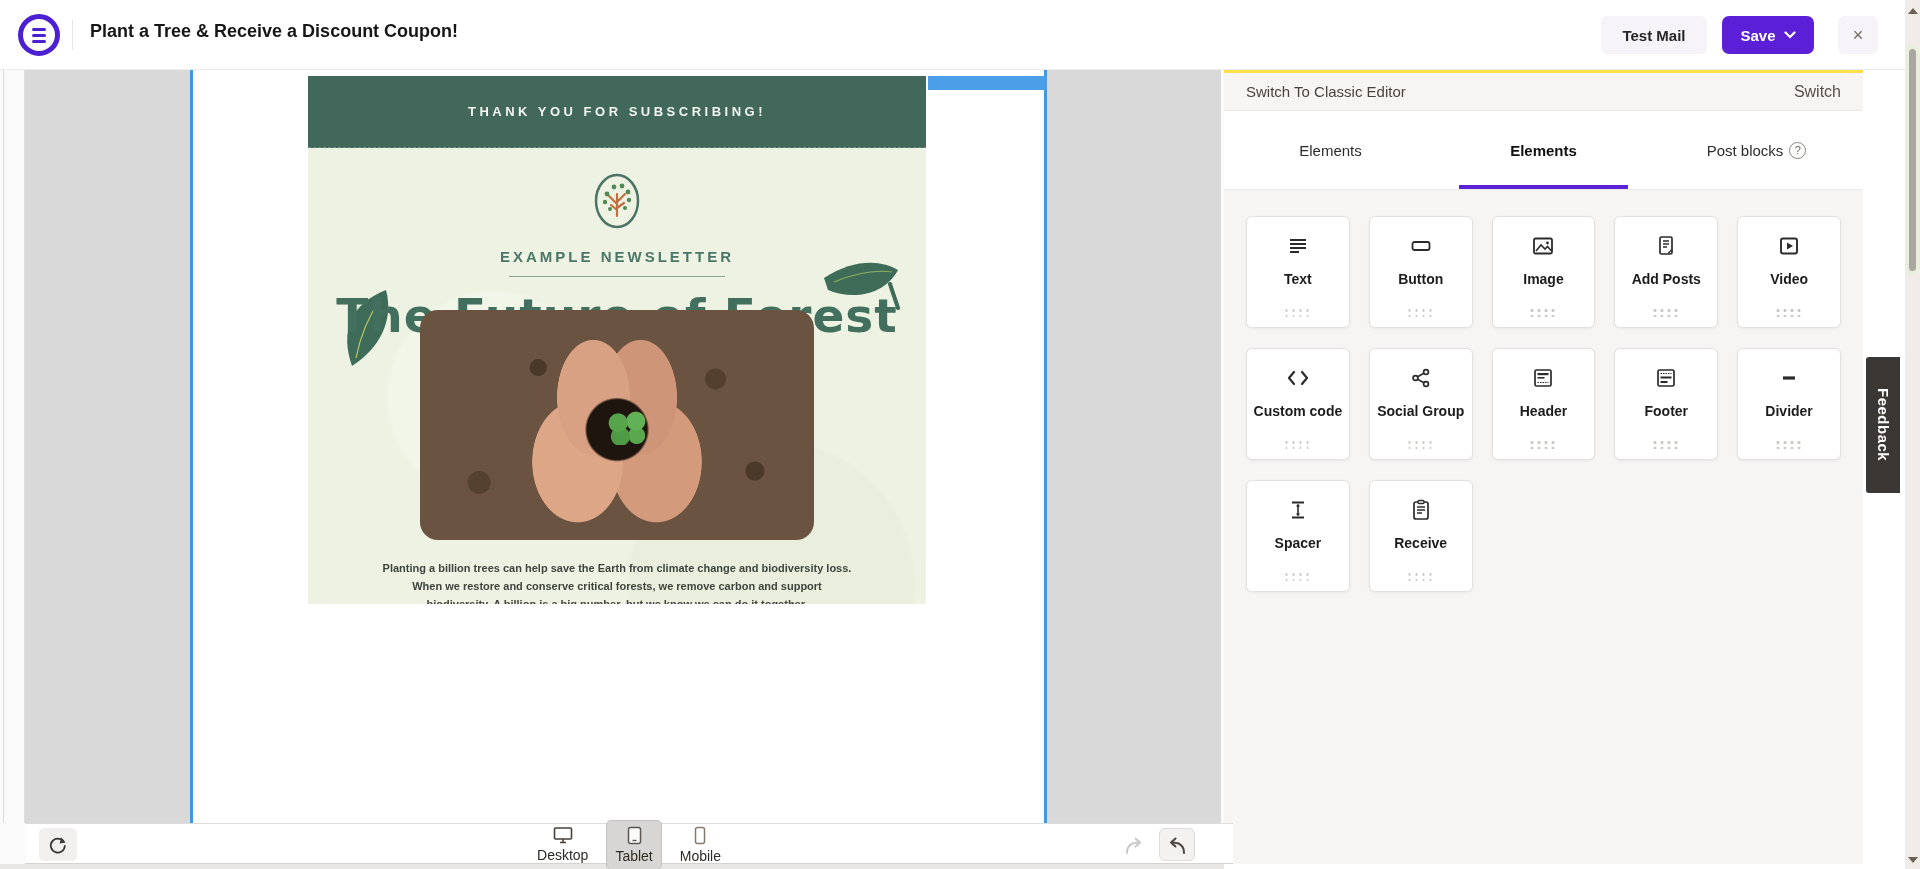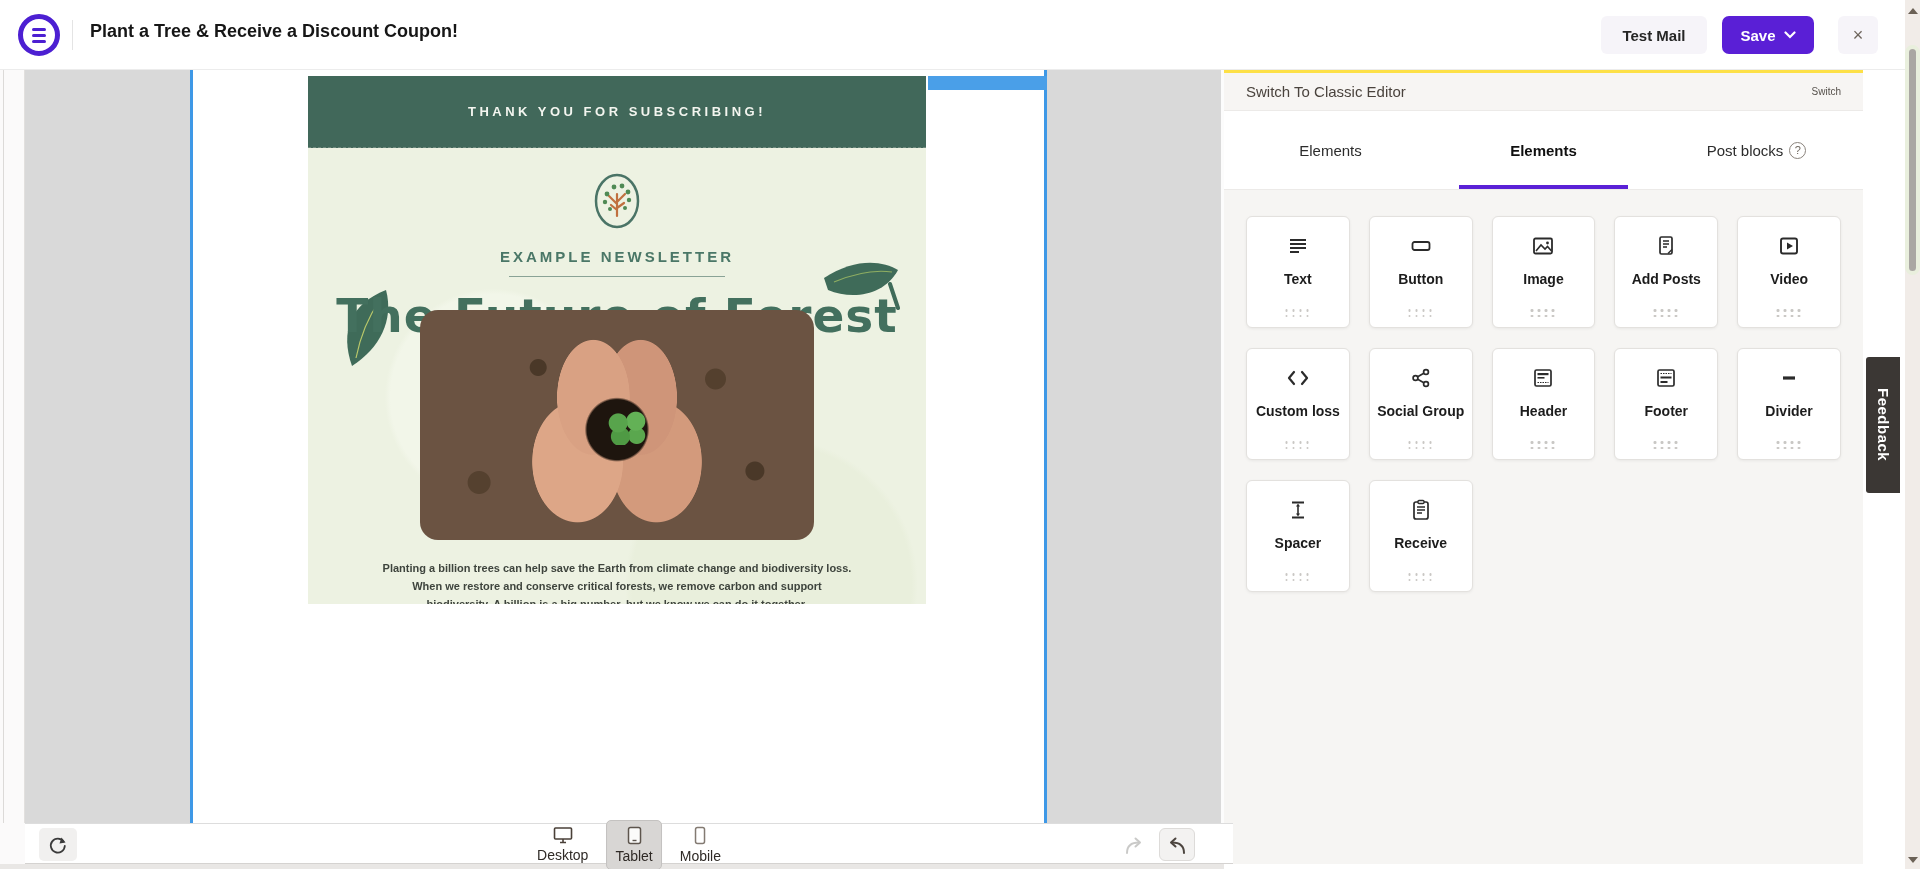--- a/index.html
+++ b/index.html
@@ -98,21 +98,21 @@
   .device { display:flex; align-items:center; gap:3px; font-size:14px; color:#2f2a26; padding:5px 8px; border-radius:5px; background:transparent; border:none; font-family:inherit;flex-direction:column; }
   .device.selected { background:#d8d6d4; border:1px solid #c4c2c0; }
   .history-btns { position:absolute; right:38px; top:4px; display:flex; gap:14px; align-items:center; }
   .redo-btn { background:none; border:none; opacity:.45; }
   .undo-btn { background:#f3f2f1; border:1px solid #dddbd9; border-radius:6px; width:36px; height:33px; display:flex; align-items:center; justify-content:center; }
 
   
   .sidebar { position:absolute; left:1224px; top:70px; width:639px; height:799px; background:#fde047; }
   .switch-bar { position:absolute; left:0; top:3px; width:639px; height:38px; background:#f7f5f3; border-bottom:1px solid #eceae8; display:flex; align-items:center; justify-content:space-between; padding:0 22px; }
   .switch-title { font-size:15px; color:#4a433d; }
-  .switch-link { font-size:10px; color:#55504b; background:none; border:none; font-family:inherit; }
+  .switch-link { font-size:16px; color:#55504b; background:none; border:none; font-family:inherit; }
   .side-tabs { position:absolute; left:0; top:41px; width:639px; height:79px; background:#fff; border-bottom:1px solid #eceae8; display:flex; }
   .side-tab { flex:1; display:flex; align-items:center; justify-content:center; gap:6px; font-size:15px; color:#2c2c2c; position:relative; cursor:pointer; }
   .side-tab.active { font-weight:bold; color:#101010; }
   .side-tab.active::after { content:""; position:absolute; left:22px; right:22px; bottom:0; height:4px; background:#5a21d6; }
   .help-badge { width:17px; height:17px; border-radius:50%; border:1.5px solid #8a837c; color:#6e675f; font-size:11px; display:inline-flex; align-items:center; justify-content:center; }
   .side-content { position:absolute; left:0; top:120px; width:639px; height:674px; background:#f6f5f3; padding:26px 22px; overflow:hidden; }
   .cards-grid { display:grid; grid-template-columns:repeat(5, 1fr); gap:20px 19px; }
   .card { height:112px; background:#fff; border:1px solid #e3e1de; border-radius:6px; box-shadow:0 1px 3px rgba(0,0,0,.06); display:flex; flex-direction:column; align-items:center; padding-top:16px; cursor:pointer; position:relative; }
   .card-icon { height:26px; display:flex; align-items:center; justify-content:center; color:#2b2b2b; }
   .card-label { margin-top:12px; font-size:14px; font-weight:bold; color:#1c1c1c; }
@@ -387,21 +387,21 @@
           </span>
       </div>
 
       <div class="card">
         <span class="card-icon">
             <svg width="26" height="24" viewBox="0 0 26 24">
               <polyline points="9,6 4,12 9,18" fill="none" stroke="#2b2b2b" stroke-width="2.2" stroke-linecap="round" stroke-linejoin="round"></polyline>
               <polyline points="17,6 22,12 17,18" fill="none" stroke="#2b2b2b" stroke-width="2.2" stroke-linecap="round" stroke-linejoin="round"></polyline>
             </svg>
           </span>
-        <span class="card-label">Custom loss</span>
+        <span class="card-label">Custom code</span>
         <span class="drag-dots">
             <i></i>
             <i></i>
             <i></i>
             <i></i>
             <i></i>
             <i></i>
             <i></i>
             <i></i>
           </span>

